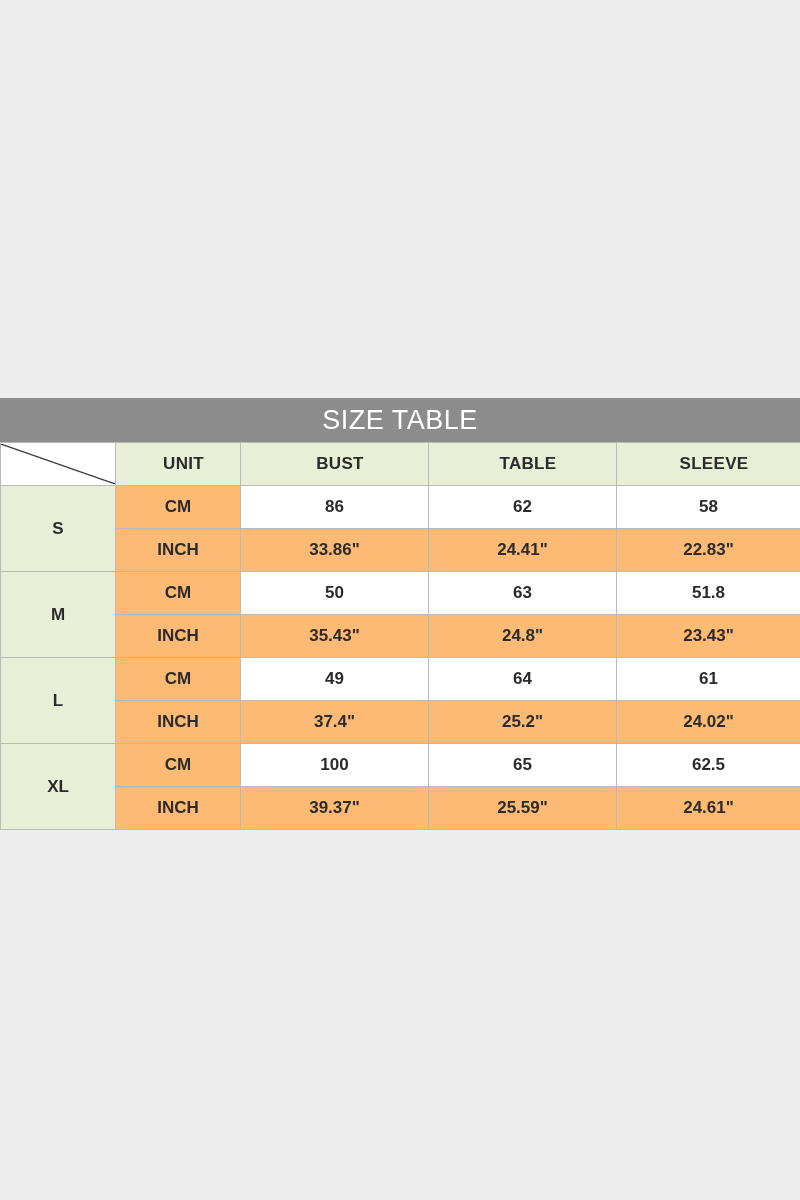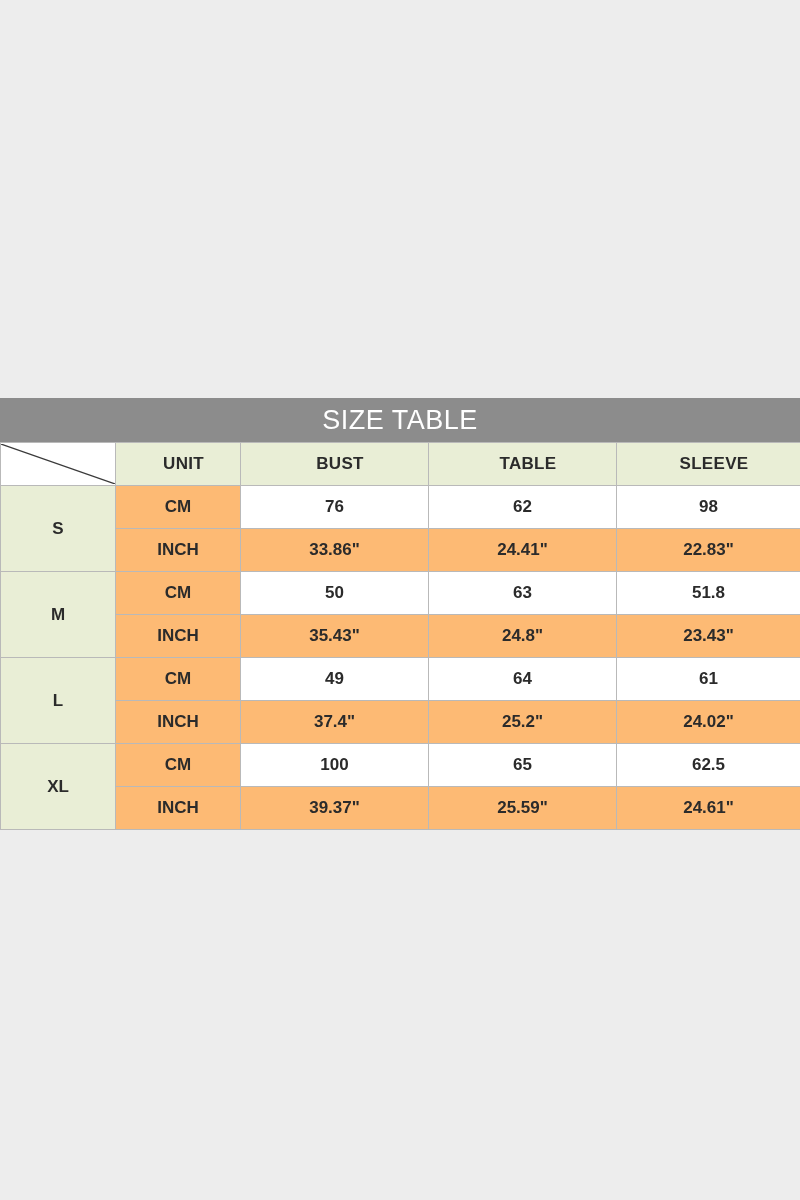--- a/index.html
+++ b/index.html
@@ -121,23 +121,23 @@
         </td>
         <td class="head">UNIT</td>
         <td class="head">BUST</td>
         <td class="head">TABLE</td>
         <td class="head">SLEEVE</td>
       </tr>
 
       <tr>
         <td class="size-label" rowspan="2">S</td>
         <td class="shade">CM</td>
-        <td class="plain">76</td>
+        <td class="plain">86</td>
         <td class="plain">62</td>
-        <td class="plain">98</td>
+        <td class="plain">58</td>
       </tr>
       <tr>
         <td class="shade">INCH</td>
         <td class="shade">33.86"</td>
         <td class="shade">24.41"</td>
         <td class="shade">22.83"</td>
       </tr>
 
       <tr>
         <td class="size-label" rowspan="2">M</td>

